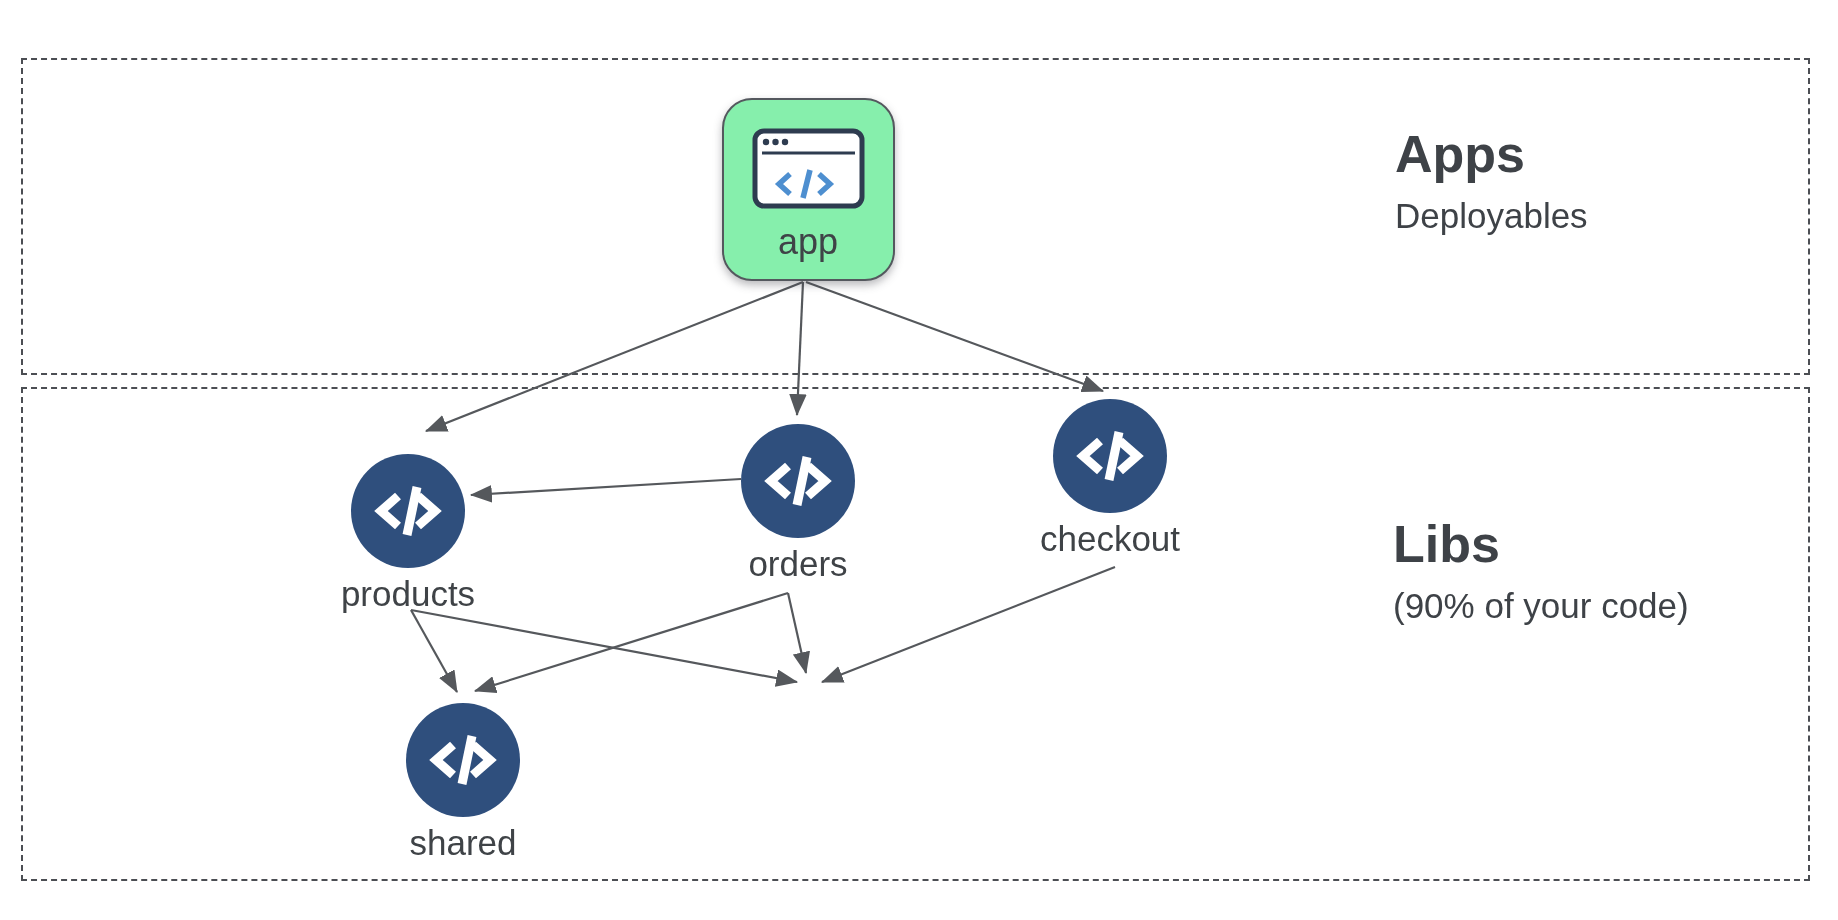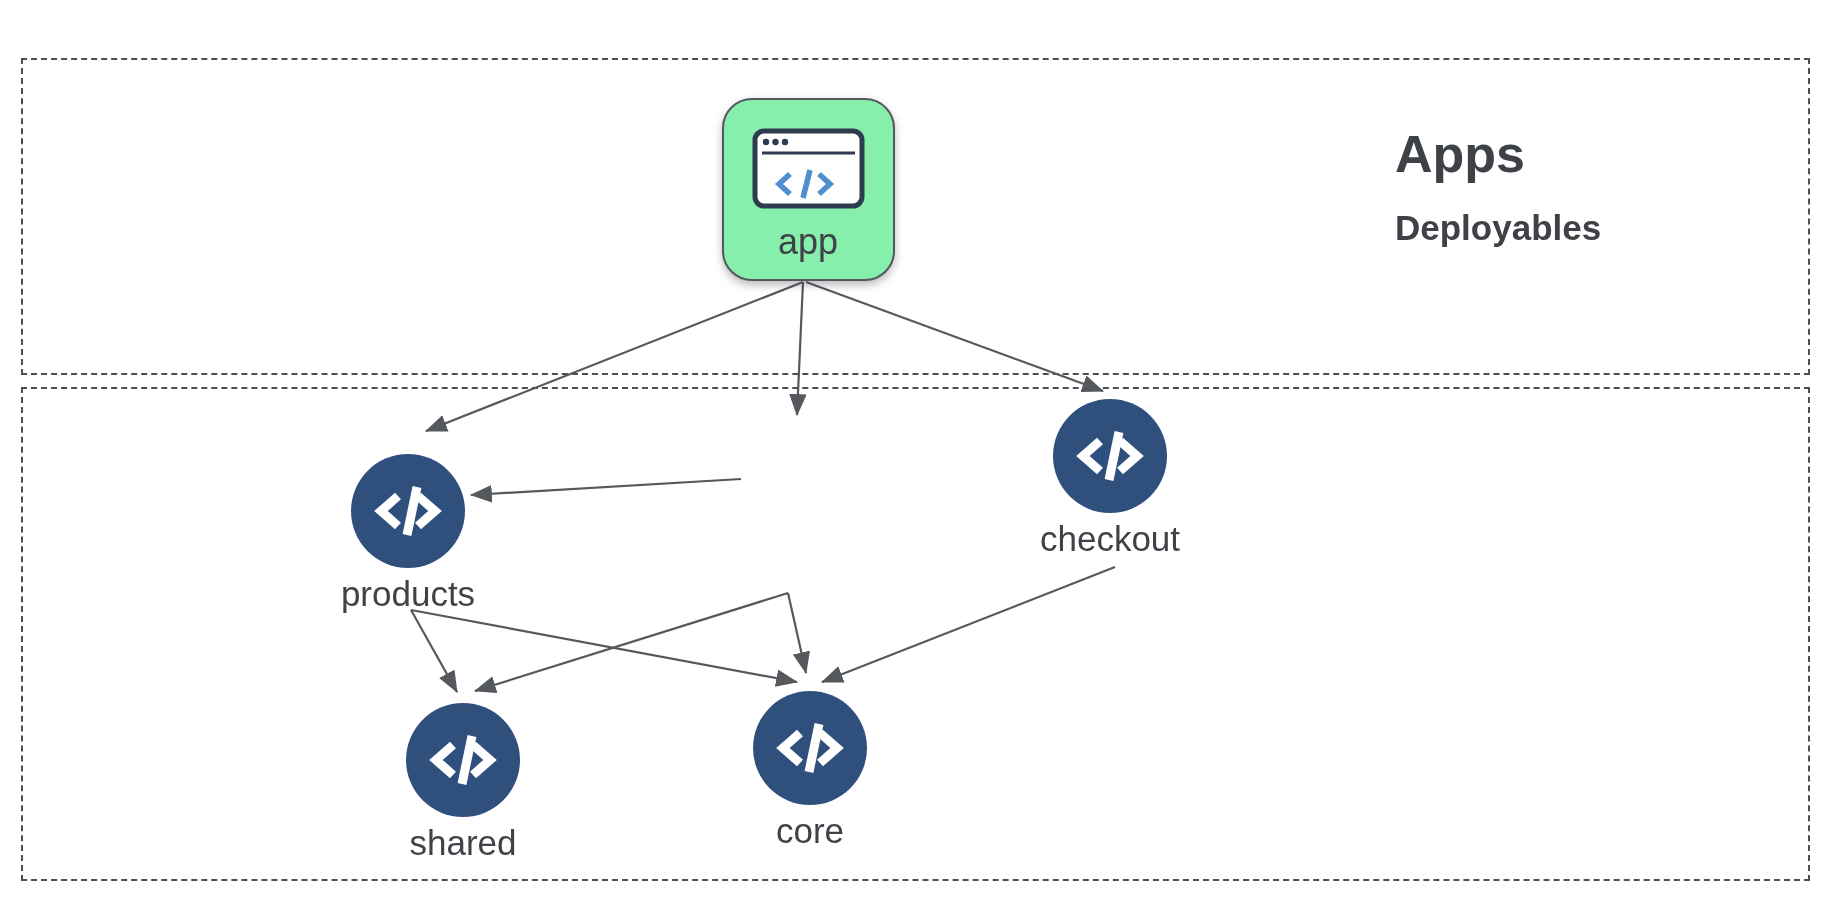--- a/index.html
+++ b/index.html
@@ -9,21 +9,21 @@
   #canvas { position: absolute; inset: 0; width: 1838px; height: 920px; }
 
   .section-box {
     position: absolute;
     border: 2px dashed #4b4e53;
     background: transparent;
   }
 
   .section-heading { position: absolute; color: #3e4247; }
   .h-main { font-size: 52px; font-weight: bold; line-height: 1.05; letter-spacing: 0px; }
-  .h-sub  { font-size: 35px; font-weight: bold; margin-top: 27px; line-height: 1.1; }
+  .h-sub  { font-size: 35px; font-weight: normal; margin-top: 15px; line-height: 1.1; }
 
   #edge-layer { position: absolute; left: 0; top: 0; pointer-events: none; }
   #edge-layer line { stroke: #55585c; stroke-width: 2.2; }
 
   .lib-node { position: absolute; width: 114px; height: 114px; }
   .lib-node svg.code-icon { display: block; width: 114px; height: 114px; }
   .g-stroke { fill: none; stroke: #ffffff; stroke-width: 9; stroke-linejoin: miter; stroke-linecap: butt; }
 
   .node-label {
     position: absolute;
@@ -62,20 +62,24 @@
 
 <div id="canvas">
 
   <div class="section-box" id="box-apps" style="left: 21px; top: 58px; width: 1789px; height: 317px; border-color: rgb(75, 78, 83);"></div>
   <div class="section-box" id="box-libs" style="left: 21px; top: 387px; width: 1789px; height: 494px; border-color: rgb(75, 78, 83);"></div>
 
   <div class="section-heading" id="heading-apps" style="left: 1395px; top: 127px;">
     <div class="h-main">Apps</div>
     <div class="h-sub">Deployables</div>
   </div>
+  <div class="section-heading" id="heading-libs" style="left: 1393px; top: 517px;">
+    <div class="h-main">Libs</div>
+    <div class="h-sub">(90% of your code)</div>
+  </div>
 
   <svg id="edge-layer" width="1838" height="920" viewBox="0 0 1838 920">
     <defs>
       <marker id="arrowhead" viewBox="0 0 10 8" refX="9.5" refY="4" markerWidth="10" markerHeight="8" orient="auto">
         <path d="M0 0 L10 4 L0 8 Z" fill="#55585C"></path>
       </marker>
     </defs>
   <line x1="803" y1="282" x2="426" y2="431" stroke="#55585C" marker-end="url(#arrowhead)"></line>
       <line x1="803" y1="282" x2="797" y2="415" stroke="#55585C" marker-end="url(#arrowhead)"></line>
       <line x1="806" y1="282" x2="1103" y2="391" stroke="#55585C" marker-end="url(#arrowhead)"></line>
@@ -106,20 +110,29 @@
   <div class="lib-node" style="left: 351px; top: 454px;">
     <svg class="code-icon" viewBox="0 0 114 114">
       <circle cx="57" cy="57" r="57" fill="#2F4F7D"></circle>
       <path class="g-stroke" d="M47 42 L30 57 L47 72"></path>
       <line class="g-stroke" x1="66" y1="33" x2="56" y2="81"></line>
       <path class="g-stroke" d="M67 42 L84 57 L67 72"></path>
     </svg>
     <div class="node-label">products</div>
   </div>
 
+  <div class="lib-node" style="left: 741px; top: 424px;">
+    <svg class="code-icon" viewBox="0 0 114 114">
+      <circle cx="57" cy="57" r="57" fill="#2F4F7D"></circle>
+      <path class="g-stroke" d="M47 42 L30 57 L47 72"></path>
+      <line class="g-stroke" x1="66" y1="33" x2="56" y2="81"></line>
+      <path class="g-stroke" d="M67 42 L84 57 L67 72"></path>
+    </svg>
+    <div class="node-label">orders</div>
+  </div>
 
   <div class="lib-node" style="left: 406px; top: 703px;">
     <svg class="code-icon" viewBox="0 0 114 114">
       <circle cx="57" cy="57" r="57" fill="#2F4F7D"></circle>
       <path class="g-stroke" d="M47 42 L30 57 L47 72"></path>
       <line class="g-stroke" x1="66" y1="33" x2="56" y2="81"></line>
       <path class="g-stroke" d="M67 42 L84 57 L67 72"></path>
     </svg>
     <div class="node-label">shared</div>
   </div>
@@ -127,23 +140,14 @@
   <div class="lib-node" style="left: 1053px; top: 399px;">
     <svg class="code-icon" viewBox="0 0 114 114">
       <circle cx="57" cy="57" r="57" fill="#2F4F7D"></circle>
       <path class="g-stroke" d="M47 42 L30 57 L47 72"></path>
       <line class="g-stroke" x1="66" y1="33" x2="56" y2="81"></line>
       <path class="g-stroke" d="M67 42 L84 57 L67 72"></path>
     </svg>
     <div class="node-label">checkout</div>
   </div>
 
-  <div class="lib-node" style="left: 753px; top: 691px;">
-    <svg class="code-icon" viewBox="0 0 114 114">
-      <circle cx="57" cy="57" r="57" fill="#2F4F7D"></circle>
-      <path class="g-stroke" d="M47 42 L30 57 L47 72"></path>
-      <line class="g-stroke" x1="66" y1="33" x2="56" y2="81"></line>
-      <path class="g-stroke" d="M67 42 L84 57 L67 72"></path>
-    </svg>
-    <div class="node-label">core</div>
-  </div>
 
 </div>
 
 </body></html>

